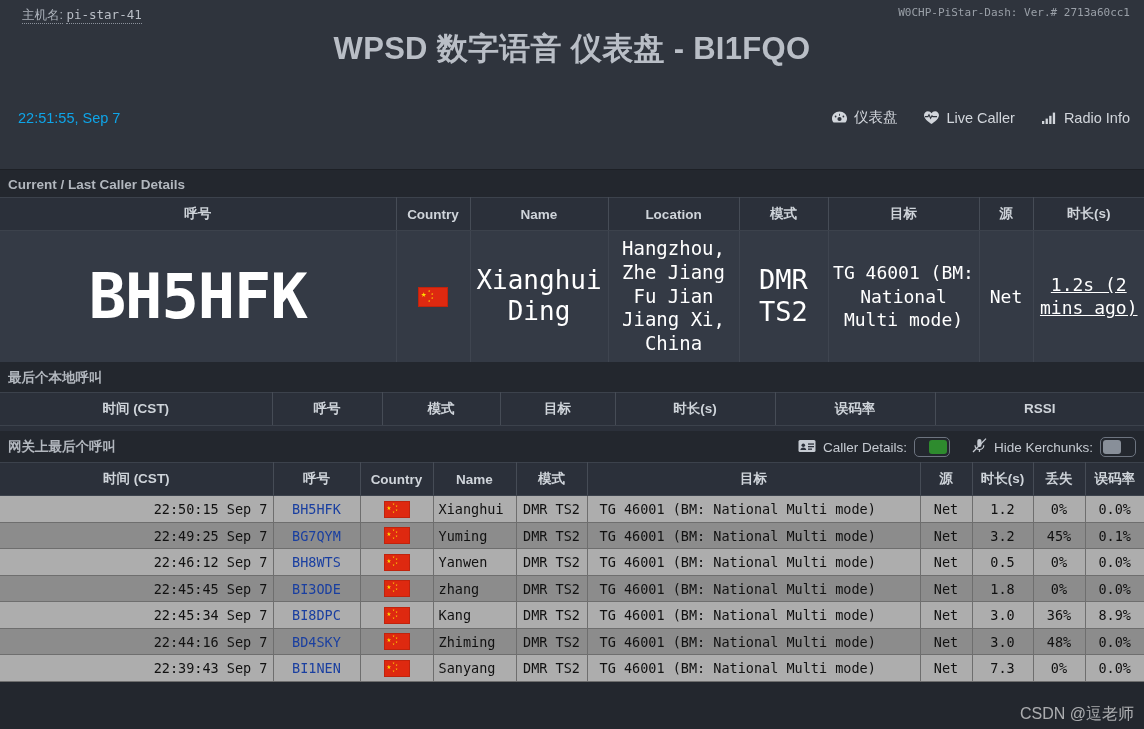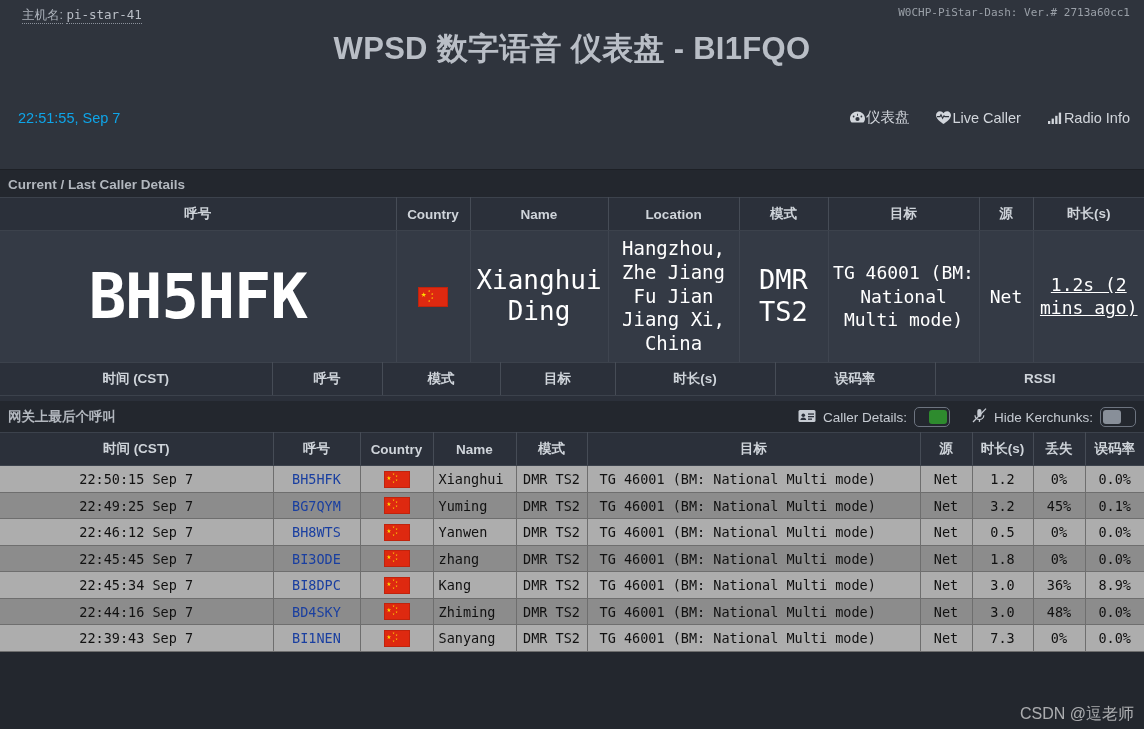--- a/index.html
+++ b/index.html
@@ -42,21 +42,21 @@
   }
   .clock {
     position:absolute; left:18px; top:110px;
     font-size:14.5px; color:#0ea5e9;
   }
   .navmenu {
     position:absolute; right:14px; top:108px;
     display:flex; align-items:center; gap:26px;
     font-size:14.5px; color:#d2d6dc;
   }
-  .navitem { display:flex; align-items:center; cursor:pointer; }
+  .navitem { display:flex; align-items:center; gap:6px; cursor:pointer; }
   .navitem svg { display:block; }
 
   
   .sec-title {
     font-size:13.5px; font-weight:bold; color:#b2b7be;
     padding:7px 8px 5px 8px;
   }
   .sec-bar {
     display:flex; align-items:center; justify-content:space-between;
     padding:6px 8px 5px 8px;
@@ -147,21 +147,21 @@
     padding:4px 5px;
     border-left:1px solid #6e6e6e;
     border-bottom:1px solid #6e6e6e;
     text-align:center;
     white-space:nowrap;
     overflow:hidden;
   }
   .gw td:first-child { border-left:none; }
   .gw tr:nth-child(odd)  td { background:#adadad; }
   .gw tr:nth-child(even) td { background:#8c8c8c; }
-  .gw .c-time { text-align:center; }
+  .gw .c-time { text-align:right; }
   .gw .c-call a { color:#1a3fa0; text-decoration:none; cursor:pointer; }
   .gw .c-name { text-align:left; }
   .gw .c-tg   { text-align:left; padding-left:12px; }
   .red   { color:#c42a2a; }
   .green { color:#1a7a1a; }
 
   
   .watermark {
     position:absolute; right:10px; bottom:4px;
     font-size:16px; color:rgba(255,255,255,0.62);
@@ -254,20 +254,21 @@
         <td class="nm-big">Xianghui Ding</td>
         <td class="loc-big">Hangzhou, Zhe Jiang Fu Jian Jiang Xi, China</td>
         <td class="md-big">DMR TS2</td>
         <td class="tg-big">TG 46001 (BM: National Multi mode)</td>
         <td class="src-big">Net</td>
         <td class="dur-big">1.2s (2 mins ago)</td>
       </tr>
     </tbody>
   </table>
 
+  <div class="sec-title">最后个本地呼叫</div>
   <table>
     <colgroup>
       <col style="width:272px">
         <col style="width:110px">
         <col style="width:118px">
         <col style="width:115px">
       <col style="width:160px">
         <col style="width:160px">
         <col style="width:209px">
     </colgroup>

